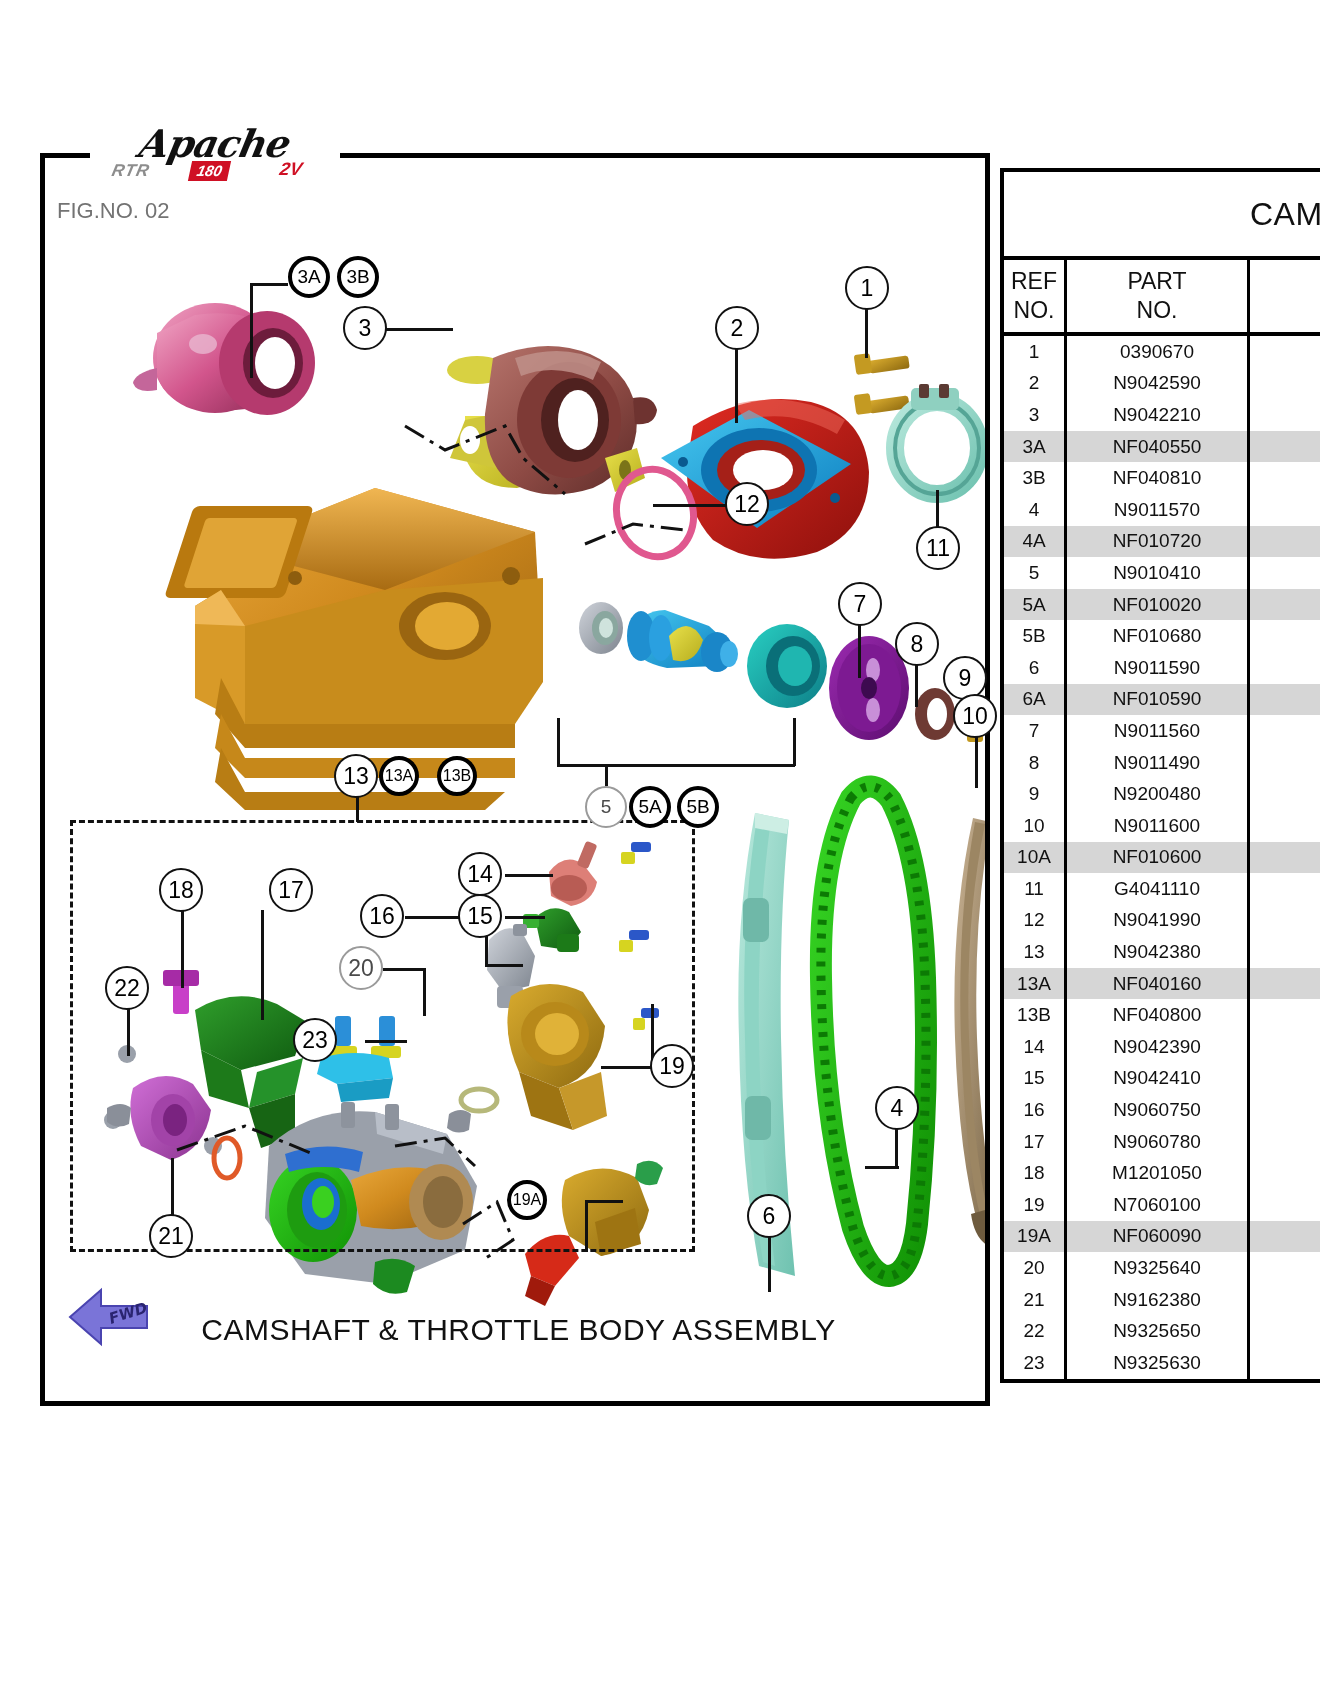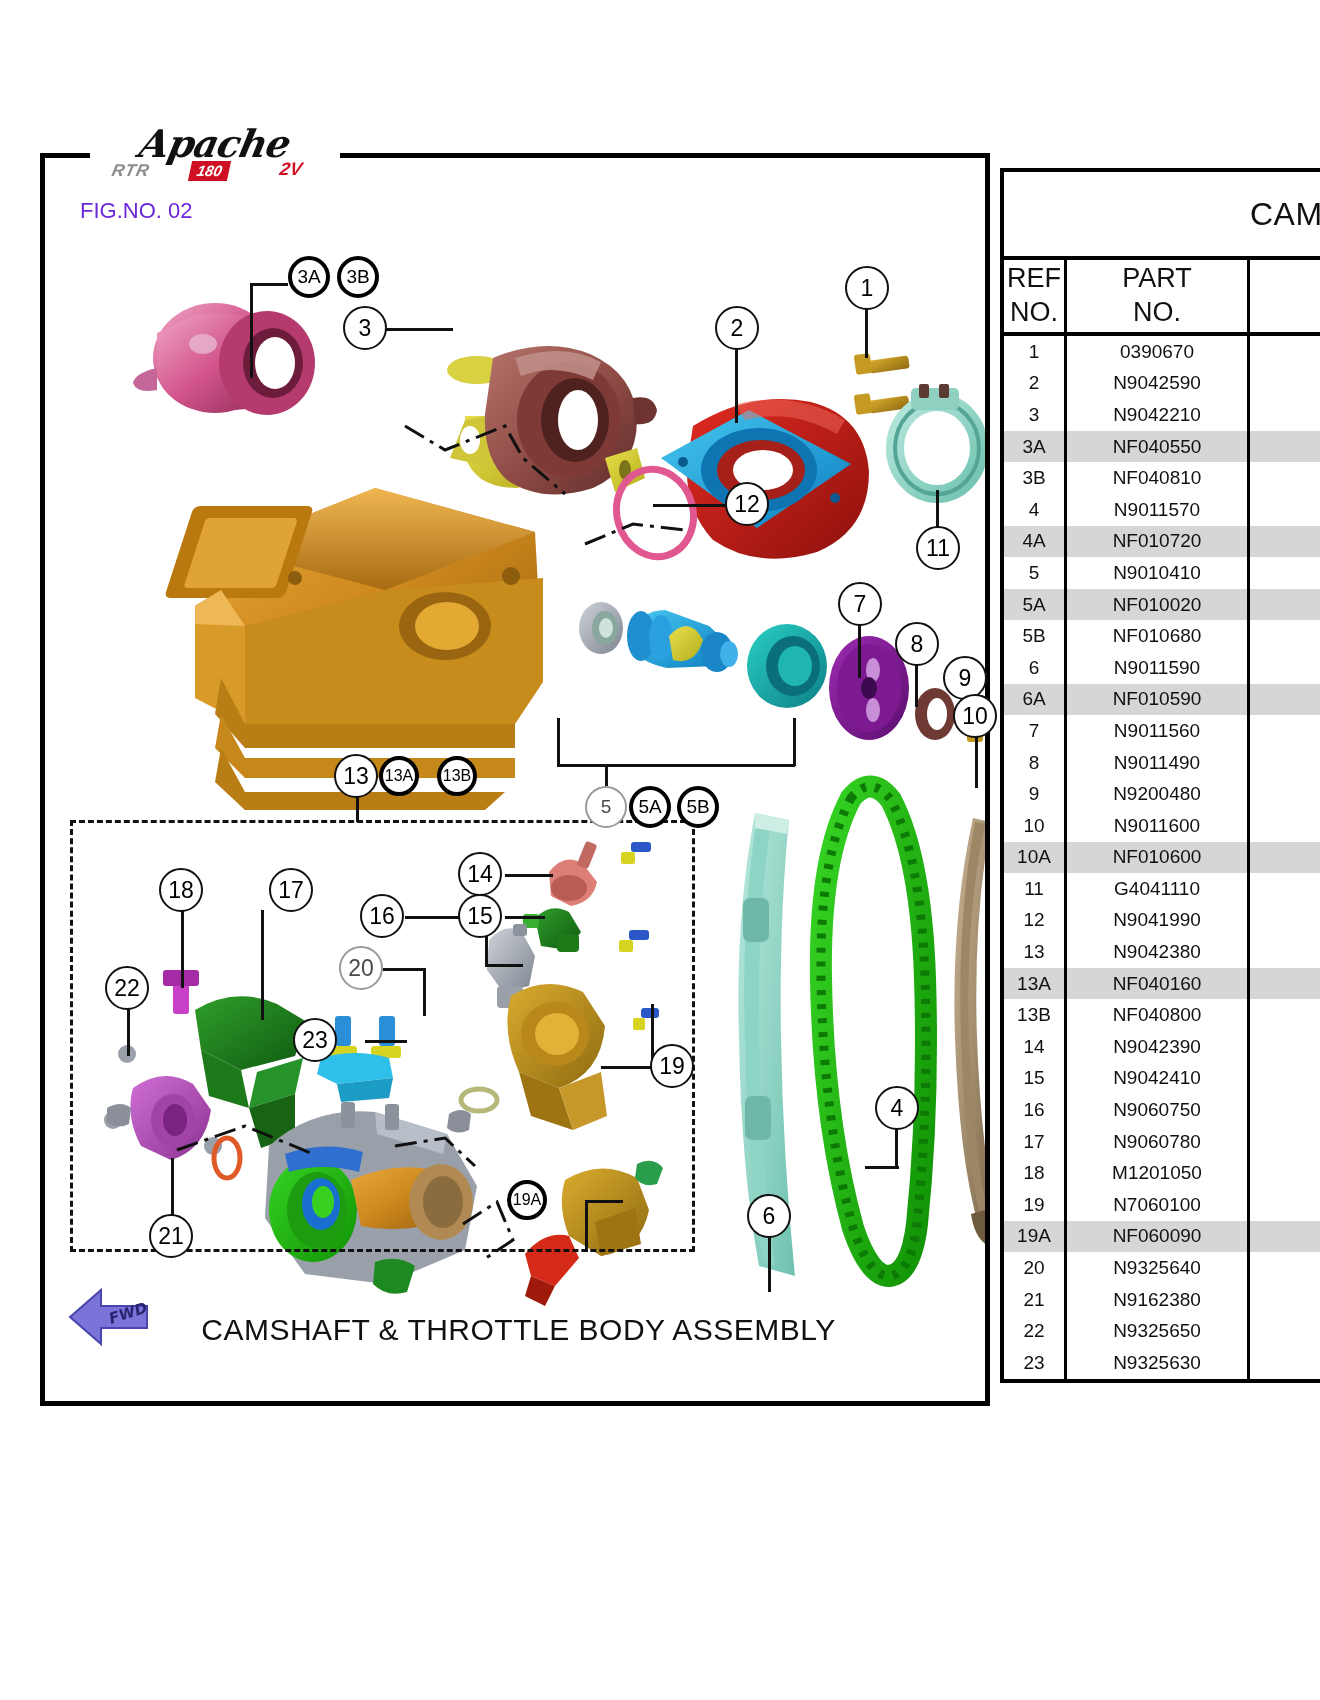--- a/index.html
+++ b/index.html
@@ -38,21 +38,21 @@
     position:absolute;left:78px;top:0;background:#cf1024;color:#fff;
     font-size:15px;font-weight:bold;font-style:italic;padding:1px 7px 2px 7px;
     letter-spacing:0px;transform:skewX(-12deg);
   }
   #brand-logo .rtr-tick{
     position:absolute;left:168px;top:-2px;font-size:18px;color:#cf1024;
     font-weight:bold;transform:skewX(-20deg);
   }
 
   #fig-no{
-    position:absolute;left:12px;top:40px;font-size:22px;color:#6d28d9;margin-left:23px;
+    position:absolute;left:12px;top:40px;font-size:22px;color:#737373;
   }
 
   
   .balloon{
     position:absolute;border-radius:50%;background:#fff;
     display:flex;align-items:center;justify-content:center;
     color:#000;box-sizing:border-box;z-index:4;
   }
   .balloon.b-norm{border:2.4px solid #111;}
   .balloon.b-bold{border:4px solid #000;}
@@ -87,21 +87,21 @@
     height:88px;border-bottom:4px solid #000;
     display:flex;align-items:center;justify-content:center;
     box-sizing:border-box;
   }
   #table-title{font-size:32px;color:#111;letter-spacing:.5px;padding-left:120px;}
   table{border-collapse:collapse;width:100%;}
   th,td{
     font-size:19px;color:#111;text-align:center;
     border-right:3px solid #000;padding:0;
   }
-  th{height:72px;font-weight:normal;font-size:27px;border-bottom:4px solid #000;}
+  th{height:72px;font-weight:normal;font-size:23px;border-bottom:4px solid #000;}
   td{height:31.6px;}
   .col-ref{width:60px;}
   .col-part{width:180px;}
   tr.shaded td{background:#d6d6d6;}
   th div{line-height:1.25;}
 </style>
 </head>
 <body>
 
 <div class="page">

